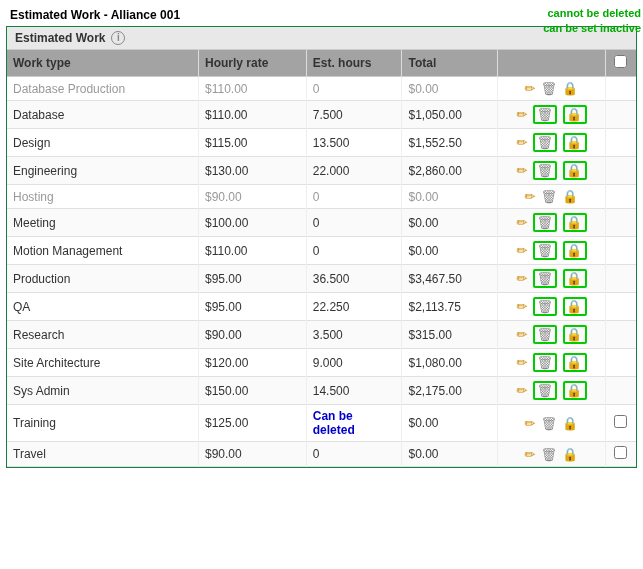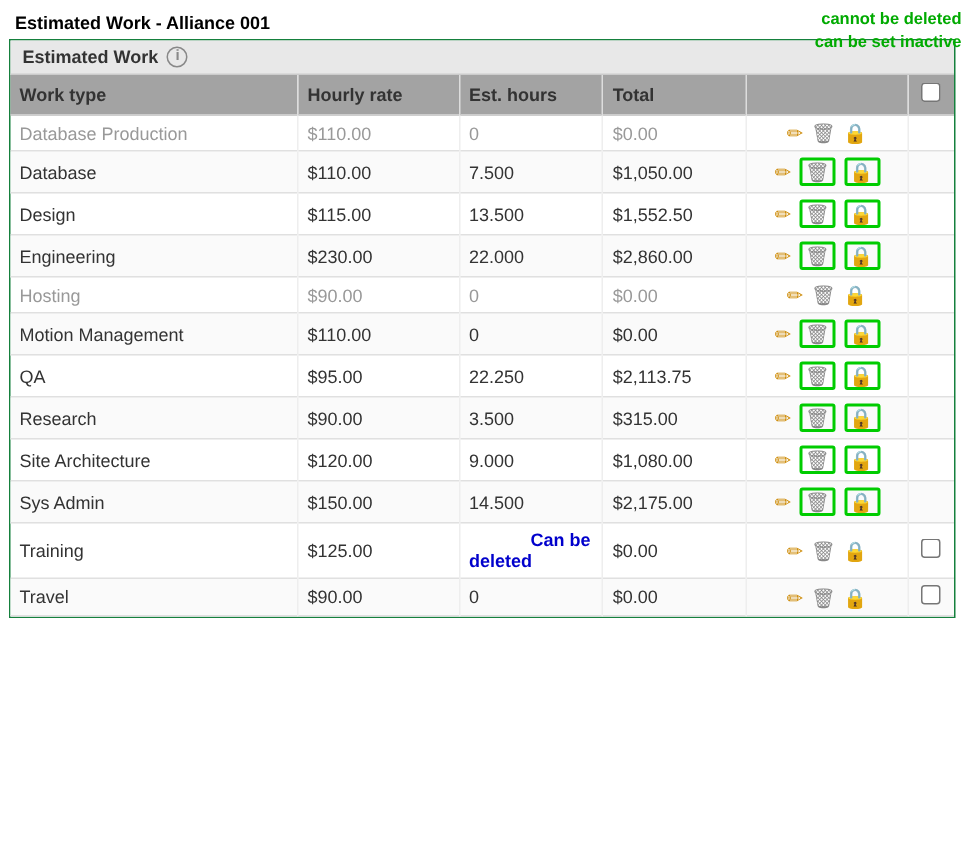--- a/index.html
+++ b/index.html
@@ -173,39 +173,55 @@
           <tr>
             <td>Design</td>
             <td class="right">$115.00</td>
             <td class="right">13.500</td>
             <td class="right">$1,552.50</td>
             <td class="icon-col"><span class="icon-btn pencil">✏</span> <span class="icon-btn trash-highlighted" style="border: 2px solid rgb(0, 204, 0); border-radius: 2px; padding: 0px 2px; color: rgb(136, 136, 136);">🗑</span> <span class="icon-btn lock-highlighted" style="border: 2px solid rgb(0, 204, 0); border-radius: 2px; padding: 0px 2px; color: rgb(136, 136, 136);">🔒</span></td>
             <td class="checkbox-col center"></td>
           </tr>
           <tr>
             <td>Engineering</td>
-            <td class="right">$230.00</td>
+            <td class="right">$130.00</td>
             <td class="right">22.000</td>
             <td class="right">$2,860.00</td>
             <td class="icon-col"><span class="icon-btn pencil">✏</span> <span class="icon-btn trash-highlighted" style="border: 2px solid rgb(0, 204, 0); border-radius: 2px; padding: 0px 2px; color: rgb(136, 136, 136);">🗑</span> <span class="icon-btn lock-highlighted" style="border: 2px solid rgb(0, 204, 0); border-radius: 2px; padding: 0px 2px; color: rgb(136, 136, 136);">🔒</span></td>
             <td class="checkbox-col center"></td>
           </tr>
           <tr class="inactive">
             <td>Hosting</td>
             <td class="right">$90.00</td>
             <td class="right">0</td>
             <td class="right">$0.00</td>
             <td class="icon-col"><span class="icon-btn pencil">✏</span> <span class="icon-btn trash">🗑</span> <span class="icon-btn lock">🔒</span></td>
             <td class="checkbox-col center"></td>
           </tr>
           <tr>
+            <td>Meeting</td>
+            <td class="right">$100.00</td>
+            <td class="right">0</td>
+            <td class="right">$0.00</td>
+            <td class="icon-col"><span class="icon-btn pencil">✏</span> <span class="icon-btn trash-highlighted" style="border: 2px solid rgb(0, 204, 0); border-radius: 2px; padding: 0px 2px; color: rgb(136, 136, 136);">🗑</span> <span class="icon-btn lock-highlighted" style="border: 2px solid rgb(0, 204, 0); border-radius: 2px; padding: 0px 2px; color: rgb(136, 136, 136);">🔒</span></td>
+            <td class="checkbox-col center"></td>
+          </tr>
+          <tr>
             <td>Motion Management</td>
             <td class="right">$110.00</td>
             <td class="right">0</td>
             <td class="right">$0.00</td>
+            <td class="icon-col"><span class="icon-btn pencil">✏</span> <span class="icon-btn trash-highlighted" style="border: 2px solid rgb(0, 204, 0); border-radius: 2px; padding: 0px 2px; color: rgb(136, 136, 136);">🗑</span> <span class="icon-btn lock-highlighted" style="border: 2px solid rgb(0, 204, 0); border-radius: 2px; padding: 0px 2px; color: rgb(136, 136, 136);">🔒</span></td>
+            <td class="checkbox-col center"></td>
+          </tr>
+          <tr>
+            <td>Production</td>
+            <td class="right">$95.00</td>
+            <td class="right">36.500</td>
+            <td class="right">$3,467.50</td>
             <td class="icon-col"><span class="icon-btn pencil">✏</span> <span class="icon-btn trash-highlighted" style="border: 2px solid rgb(0, 204, 0); border-radius: 2px; padding: 0px 2px; color: rgb(136, 136, 136);">🗑</span> <span class="icon-btn lock-highlighted" style="border: 2px solid rgb(0, 204, 0); border-radius: 2px; padding: 0px 2px; color: rgb(136, 136, 136);">🔒</span></td>
             <td class="checkbox-col center"></td>
           </tr>
           <tr>
             <td>QA</td>
             <td class="right">$95.00</td>
             <td class="right">22.250</td>
             <td class="right">$2,113.75</td>
             <td class="icon-col"><span class="icon-btn pencil">✏</span> <span class="icon-btn trash-highlighted" style="border: 2px solid rgb(0, 204, 0); border-radius: 2px; padding: 0px 2px; color: rgb(136, 136, 136);">🗑</span> <span class="icon-btn lock-highlighted" style="border: 2px solid rgb(0, 204, 0); border-radius: 2px; padding: 0px 2px; color: rgb(136, 136, 136);">🔒</span></td>
             <td class="checkbox-col center"></td>
@@ -230,21 +246,21 @@
             <td>Sys Admin</td>
             <td class="right">$150.00</td>
             <td class="right">14.500</td>
             <td class="right">$2,175.00</td>
             <td class="icon-col"><span class="icon-btn pencil">✏</span> <span class="icon-btn trash-highlighted" style="border: 2px solid rgb(0, 204, 0); border-radius: 2px; padding: 0px 2px; color: rgb(136, 136, 136);">🗑</span> <span class="icon-btn lock-highlighted" style="border: 2px solid rgb(0, 204, 0); border-radius: 2px; padding: 0px 2px; color: rgb(136, 136, 136);">🔒</span></td>
             <td class="checkbox-col center"></td>
           </tr>
           <tr>
             <td>Training</td>
             <td class="right">$125.00</td>
-            <td class="right"><span style="color: rgb(0, 0, 204); font-weight: bold; margin-left: 41px;">Can be deleted</span></td>
+            <td class="right"><span style="color: rgb(0, 0, 204); font-weight: bold;">Can be deleted</span></td>
             <td class="right">$0.00</td>
             <td class="icon-col"><span class="icon-btn pencil">✏</span> <span class="icon-btn trash">🗑</span> <span class="icon-btn lock">🔒</span></td>
             <td class="checkbox-col center"><input type="checkbox" style=""></td>
           </tr>
           <tr>
             <td>Travel</td>
             <td class="right">$90.00</td>
             <td class="right">0</td>
             <td class="right">$0.00</td>
             <td class="icon-col"><span class="icon-btn pencil">✏</span> <span class="icon-btn trash">🗑</span> <span class="icon-btn lock">🔒</span></td>

